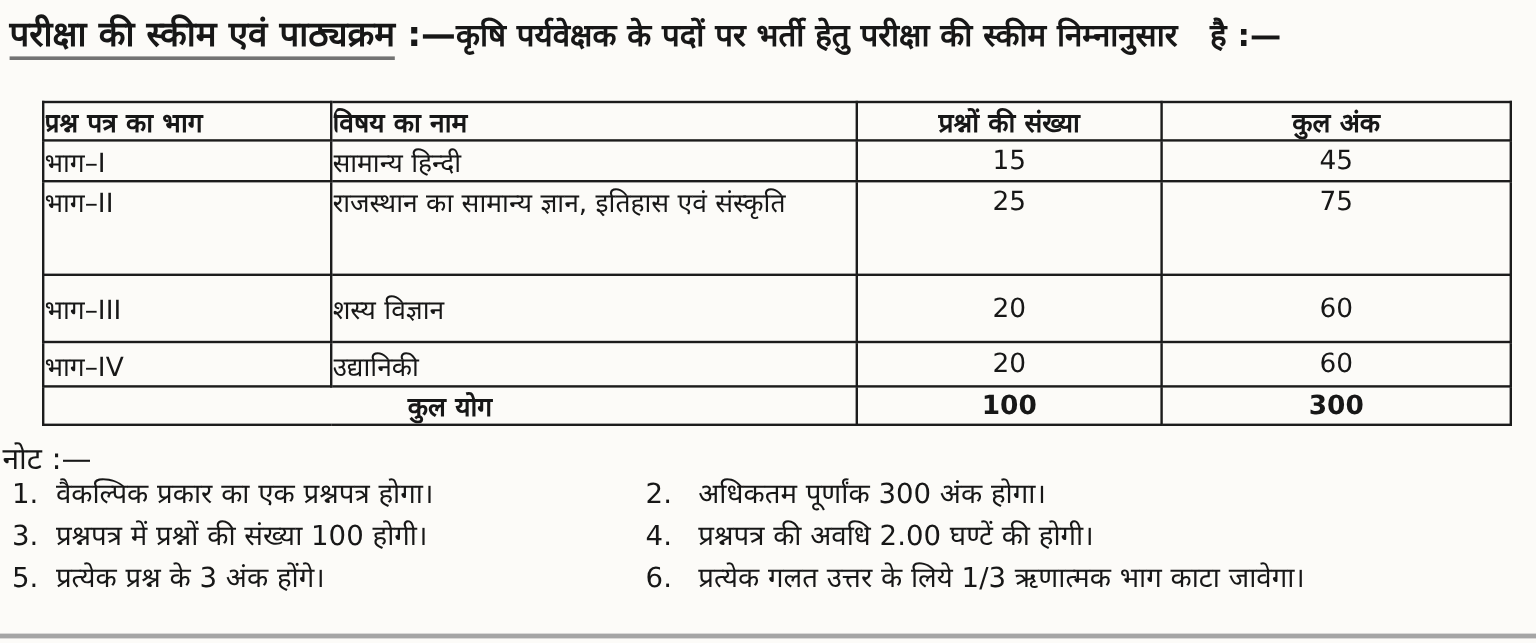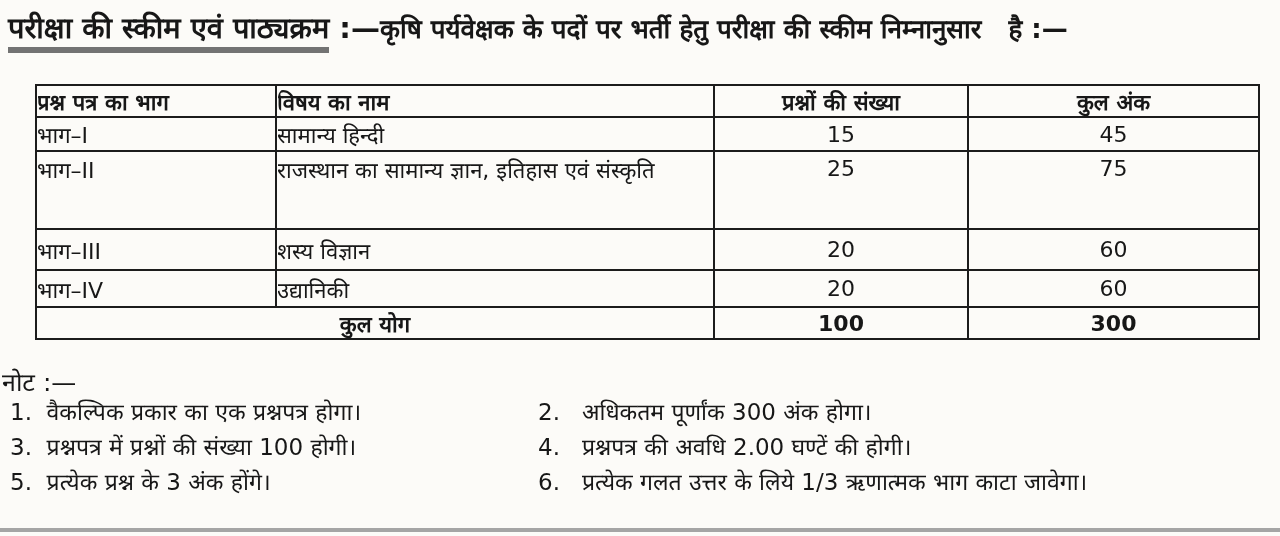--- a/index.html
+++ b/index.html
@@ -22,21 +22,21 @@
   .title {
     position: absolute;
     left: 8px;
     top: 6px;
     white-space: pre;
     line-height: 44px;
   }
   .t-main {
     font-size: 29px;
     font-weight: 700;
-    border-bottom: 6px solid #737373;
+    border-bottom: 3px solid #737373;
     padding-bottom: 2px;
   }
   .t-sep {
     font-size: 29px;
     font-weight: 700;
   }
   .t-rest {
     font-size: 26px;
     font-weight: 600;
     white-space: pre-wrap;
@@ -58,21 +58,21 @@
   table.scheme th, table.scheme td {
     border: 2px solid #1c1c1c;
     padding: 0;
     font-size: 22px;
     vertical-align: middle;
     overflow: hidden;
   }
   tr.hrow     { height: 32px; }
   tr.row-0    { height: 34px; }
   tr.row-1    { height: 78px; }
-  tr.row-2    { height: 41px; }
+  tr.row-2    { height: 56px; }
   tr.row-3    { height: 37px; padding-left: 15px; }
   tr.row-4    { height: 38px; }
   tr.trow     { height: 30px; }
   .cell-left  { text-align: left; padding-left: 14px; border-radius: 13px; }
   .cell-num   { text-align: center; }
   th.cell-left, th.cell-num { font-weight: 700; }
   tr.row-1 td { vertical-align: top; padding-top: 4px; }
   tr.row-1 td.cell-left { line-height: 30px; }
   td.part-cell { font-size: 23px; }
   tr.trow td { font-weight: 700; text-align: center; }

